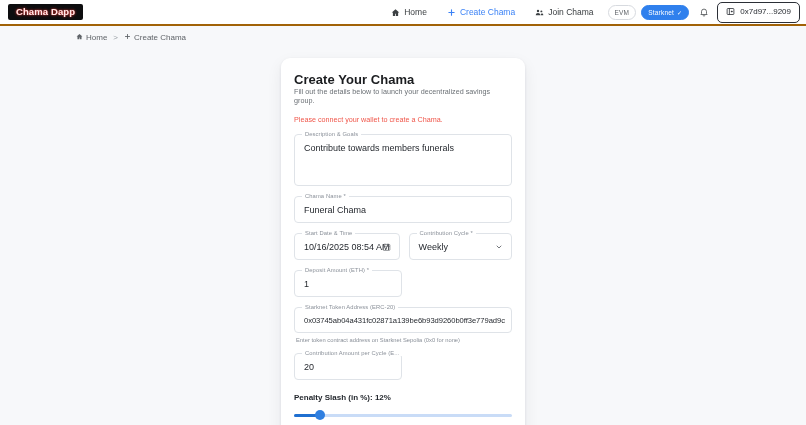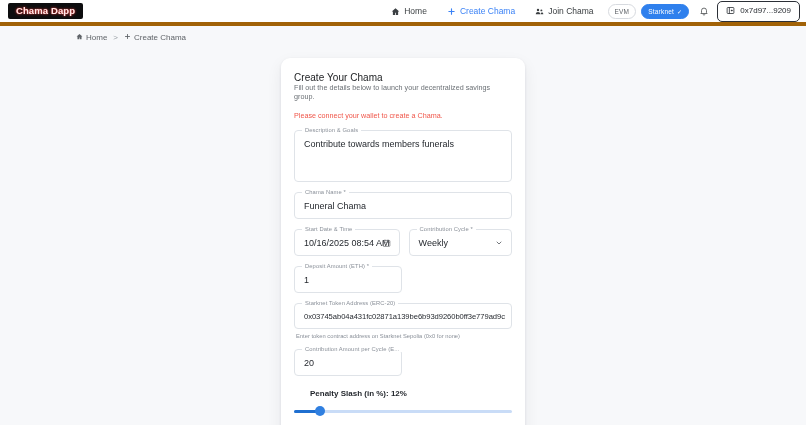--- a/index.html
+++ b/index.html
@@ -9,21 +9,21 @@
     background: #f7f8fa;
     font-family: "Liberation Sans", sans-serif;
     -webkit-font-smoothing: antialiased;
   }
 
   
   .navbar {
     position: relative;
     height: 26px;
     background: #ffffff;
-    border-bottom: 4px solid #a16207;
+    border-bottom: 2px solid #a16207;
     display: flex;
     align-items: center;
     padding: 0 4px 0 8px;
   }
   .logo {
     background: #0d0d0f;
     color: #ffffff;
     border-radius: 2px;
     padding: 3px 8px 4px 8px;
     font-size: 9.5px;
@@ -120,22 +120,22 @@
     top: 10px;
     width: 244px;
     height: 400px;
     background: #ffffff;
     border-radius: 9px;
     box-shadow: 0 1px 3px rgba(16,24,40,.09), 0 6px 16px rgba(16,24,40,.07);
     padding: 14px 13px 0 13px;
     overflow: hidden;
   }
   .card-title {
-    font-size: 10px;
-    font-weight: normal;
+    font-size: 13px;
+    font-weight: bold;
     color: #1a1c1f;
     letter-spacing: .05px;
   }
   .card-sub {
     font-size: 7.2px;
     color: #6b7075;
     letter-spacing: .02px;
   }
   .warning {
     margin-top: 10px;
@@ -193,21 +193,20 @@
   }
 
   .half { width: 108px; }
 
   
   .slider-label {
     margin-top: 13px;
     font-size: 8px;
     font-weight: bold;
     color: #1f2329;
-    margin-left: 16px;
   }
   .slider-wrap {
     margin-top: 8px;
     position: relative;
     height: 10px;
     cursor: pointer;
   }
   .slider-track {
     position: absolute;
     top: 4px;

